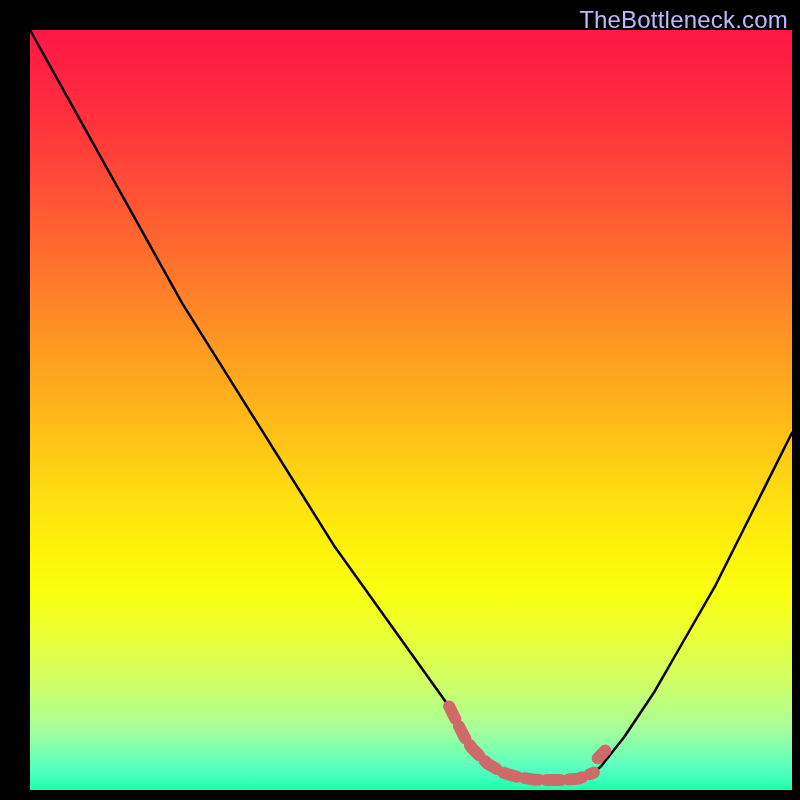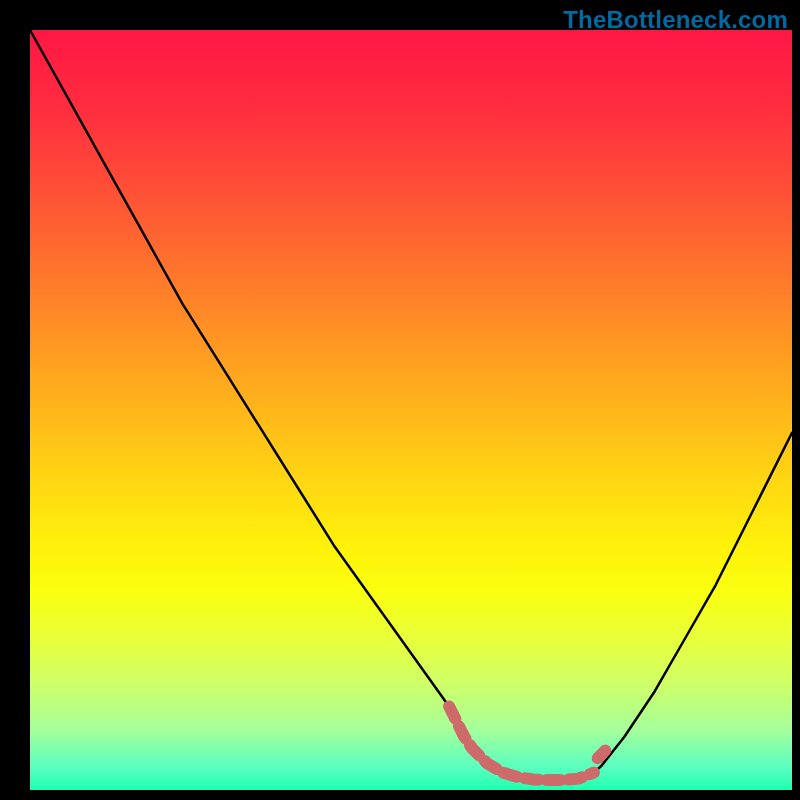--- a/index.html
+++ b/index.html
@@ -14,22 +14,22 @@
     position: relative;
     width: 800px;
     height: 800px;
   }
   .watermark {
     position: absolute;
     top: 6px;
     right: 12px;
     font-family: Arial, Helvetica, sans-serif;
     font-size: 24px;
-    font-weight: 700;
-    color: #0369a1;
+    font-weight: 400;
+    color: #c4b5fd;
     letter-spacing: 0.2px;
   }
   svg {
     display: block;
   }
 </style>
 </head>
 <body>
 
 <div class="chart-container">

